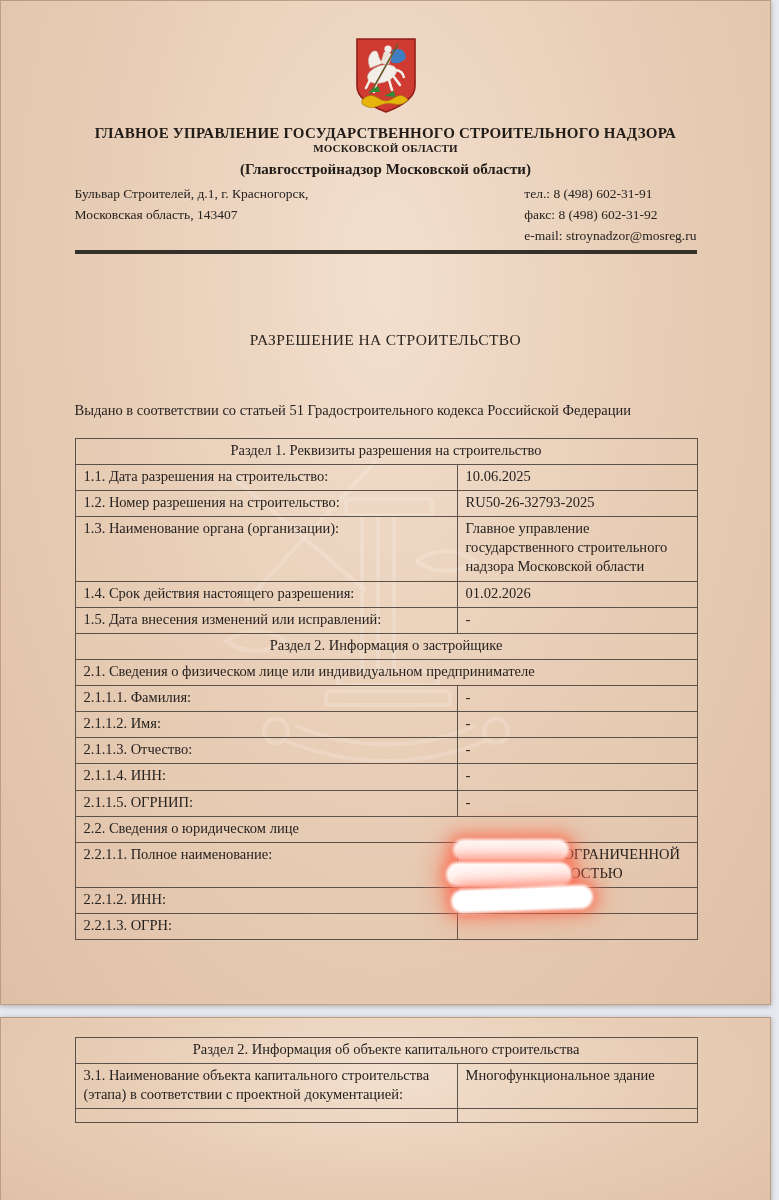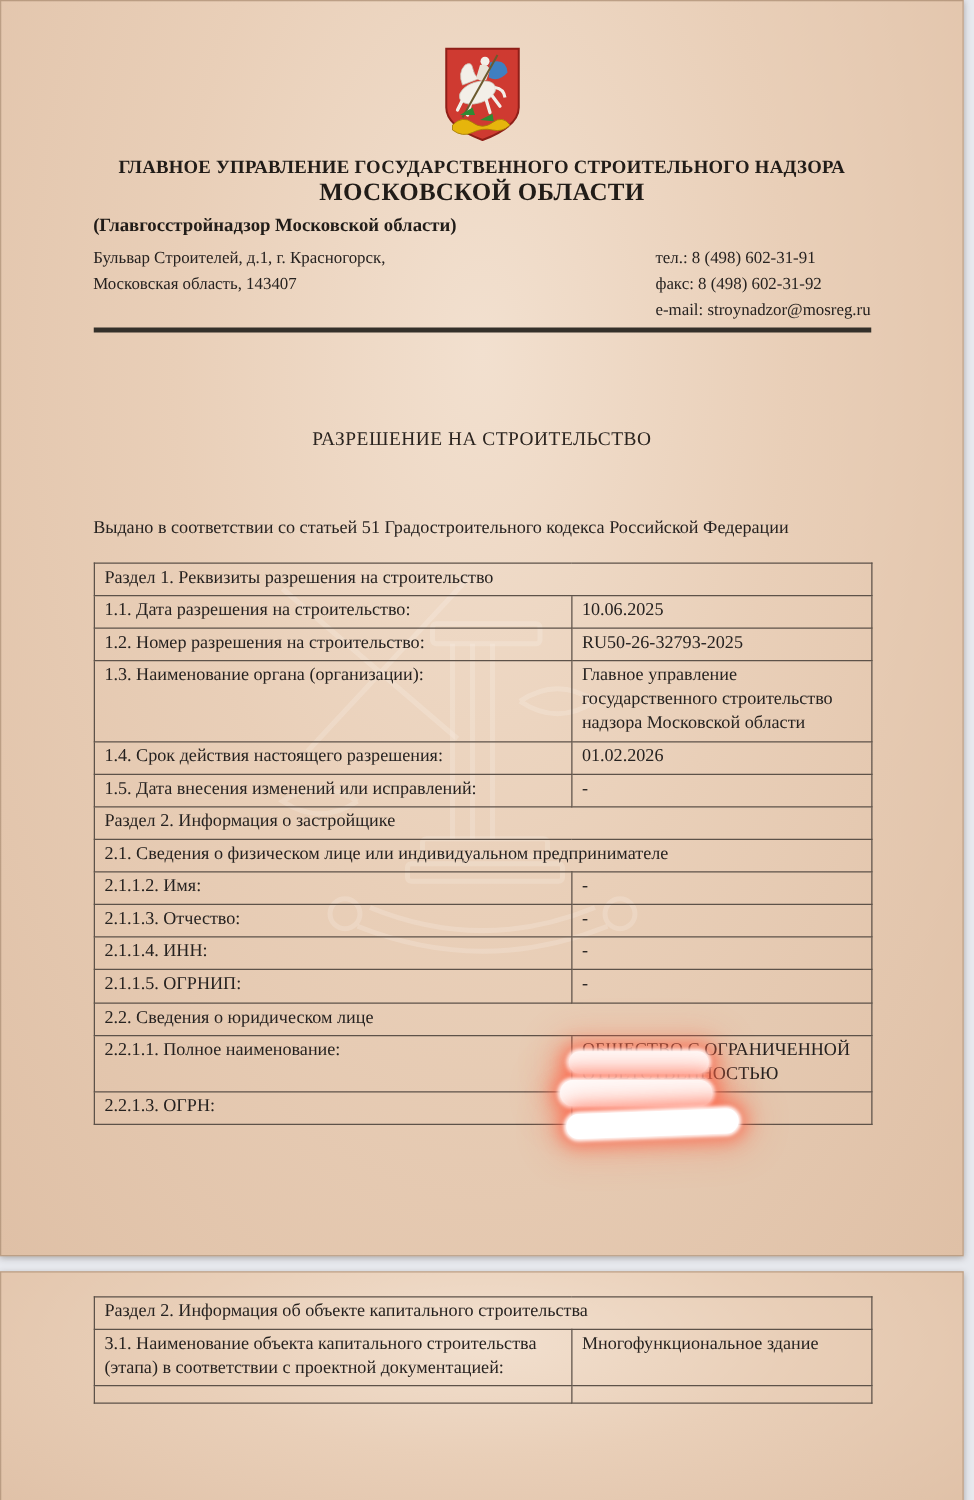--- a/index.html
+++ b/index.html
@@ -24,25 +24,25 @@
   .content { width: 622px; margin: 0 auto; position: relative; }
 
   
   .emblem-wrap { text-align: center; padding-top: 35px; }
   .org-line1 {
     margin-top: 7px; text-align: center;
     font-weight: bold; font-size: 15px; letter-spacing: .2px;
     color: #211c18;
   }
   .org-line2 {
-    text-align: center; font-weight: bold; font-size: 20px; letter-spacing: .2px;
+    text-align: center; font-weight: bold; font-size: 11px; letter-spacing: .2px;
     color: #211c18;
   }
   .org-short {
-    margin-top: 7px; text-align: left; font-weight: bold; font-size: 15px;
+    margin-top: 7px; text-align: center; font-weight: bold; font-size: 15px;
     color: #211c18;
   }
   .contacts { margin-top: 6px; display: flex; justify-content: space-between; font-size: 13.5px; line-height: 1.55; }
   .contacts .right { }
   .rule { margin-top: 3px; height: 4px; background: #34302a; }
 
   
   .doc-title {
     margin-top: 77px; text-align: center; font-size: 15.5px; letter-spacing: .4px;
     color: #2b241f;
@@ -59,21 +59,21 @@
     line-height: 1.32;
     position: relative;
     z-index: 1;
   }
   table.permit td {
     border: 1px solid #5d5249;
     padding: 2px 8px 4px 8px;
     vertical-align: top;
     word-wrap: break-word;
   }
-  td.sect { text-align: left; }
+  td.sect { text-align: center; }
   td.tall { padding-bottom: 52px; }
   .p2-table { margin-top: 111px; }
 
   
   .watermark {
     position: absolute; left: 165px; top: 440px; width: 440px; height: 340px;
     opacity: .5; pointer-events: none; z-index: 0;
   }
 
   
@@ -178,39 +178,43 @@
         <tr>
           <td>1.1. Дата разрешения на строительство:</td>
           <td>10.06.2025</td>
         </tr>
         <tr>
           <td>1.2. Номер разрешения на строительство:</td>
           <td>RU50-26-32793-2025</td>
         </tr>
         <tr>
           <td>1.3. Наименование органа (организации):</td>
-          <td>Главное управление государственного строительство надзора Московской области</td>
+          <td>Главное управление государственного строительного надзора Московской области</td>
         </tr>
         <tr>
           <td>1.4. Срок действия настоящего разрешения:</td>
           <td>01.02.2026</td>
         </tr>
         <tr>
           <td>1.5. Дата внесения изменений или исправлений:</td>
           <td>-</td>
         </tr>
 
         <tr>
             <td class="sect" colspan="2">Раздел 2. Информация о застройщике</td>
           </tr>
         <tr>
             <td colspan="2">2.1. Сведения о физическом лице или индивидуальном предпринимателе</td>
           </tr>
 
         <tr>
+          <td>2.1.1.1. Фамилия:</td>
+          <td>-</td>
+        </tr>
+        <tr>
           <td>2.1.1.2. Имя:</td>
           <td>-</td>
         </tr>
         <tr>
           <td>2.1.1.3. Отчество:</td>
           <td>-</td>
         </tr>
         <tr>
           <td>2.1.1.4. ИНН:</td>
           <td>-</td>
@@ -220,20 +224,24 @@
           <td>-</td>
         </tr>
 
         <tr>
             <td colspan="2">2.2. Сведения о юридическом лице</td>
           </tr>
 
         <tr>
           <td>2.2.1.1. Полное наименование:</td>
           <td class="tall">ОБЩЕСТВО С ОГРАНИЧЕННОЙ ОТВЕТСТВЕННОСТЬЮ</td>
+        </tr>
+        <tr style="height:26px">
+          <td>2.2.1.2. ИНН:</td>
+          <td></td>
         </tr>
         <tr style="height:25px">
           <td>2.2.1.3. ОГРН:</td>
           <td></td>
         </tr>
       </tbody>
     </table>
   </div>
 
   <div class="redaction redact-1"></div>

